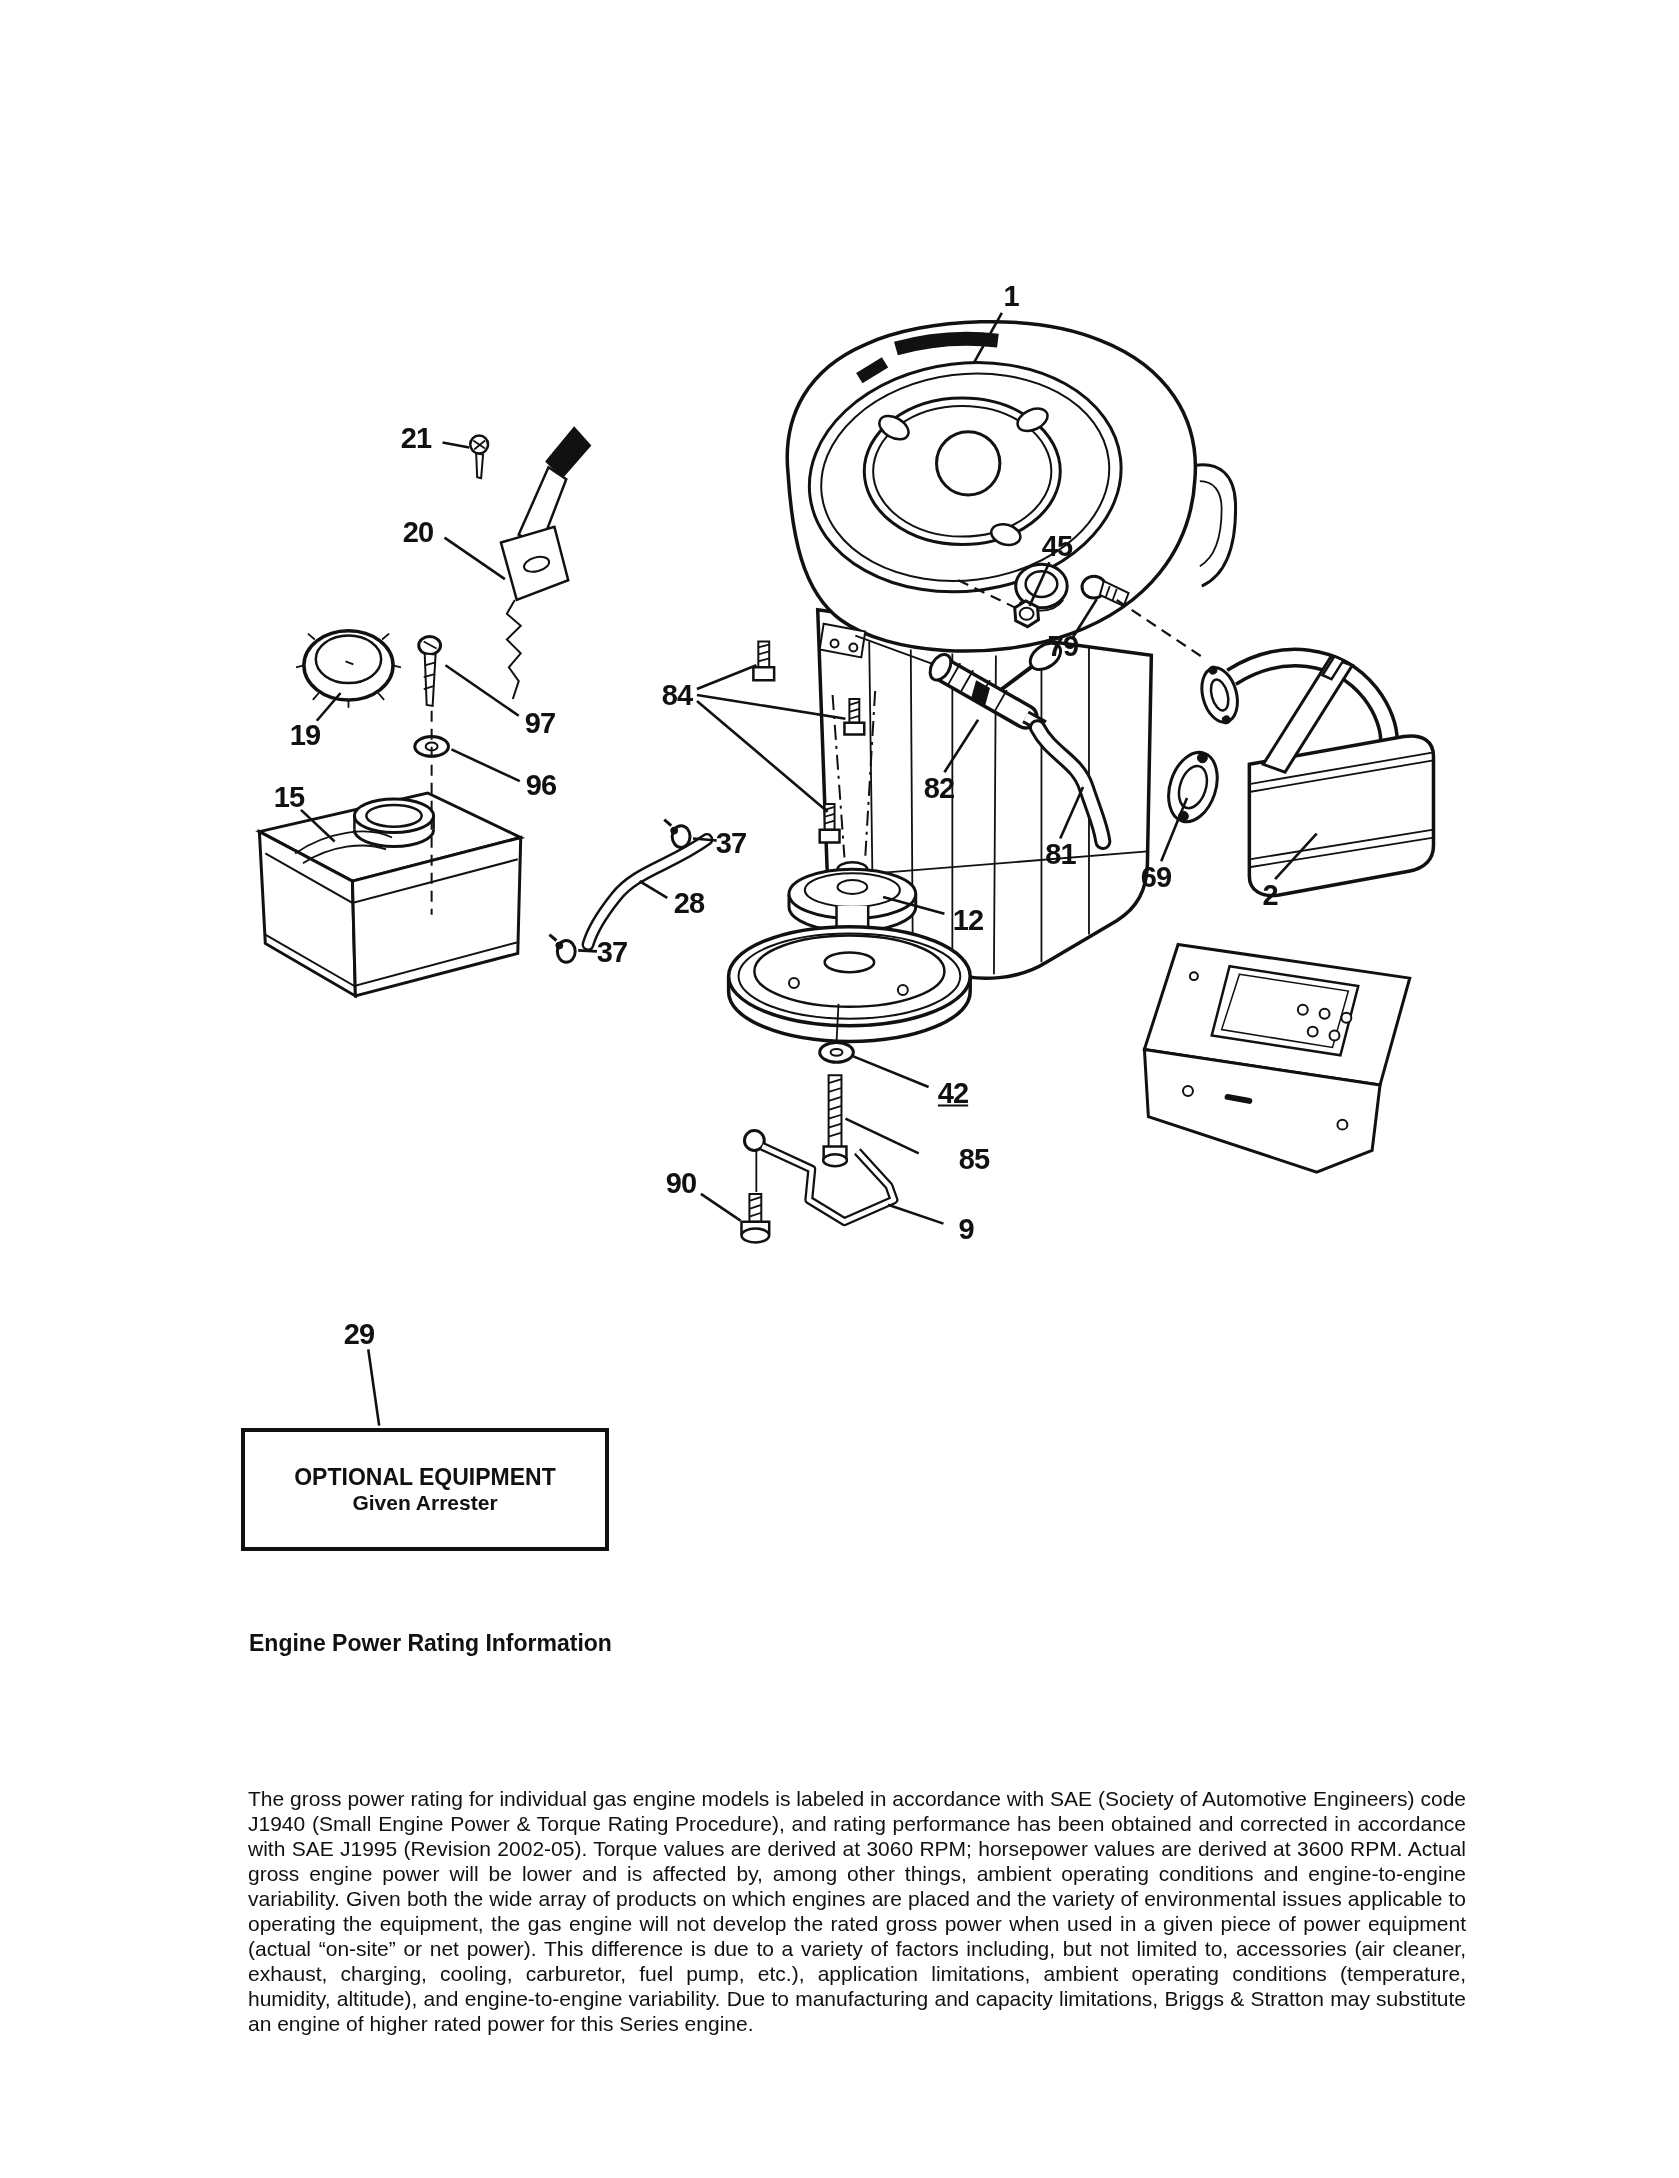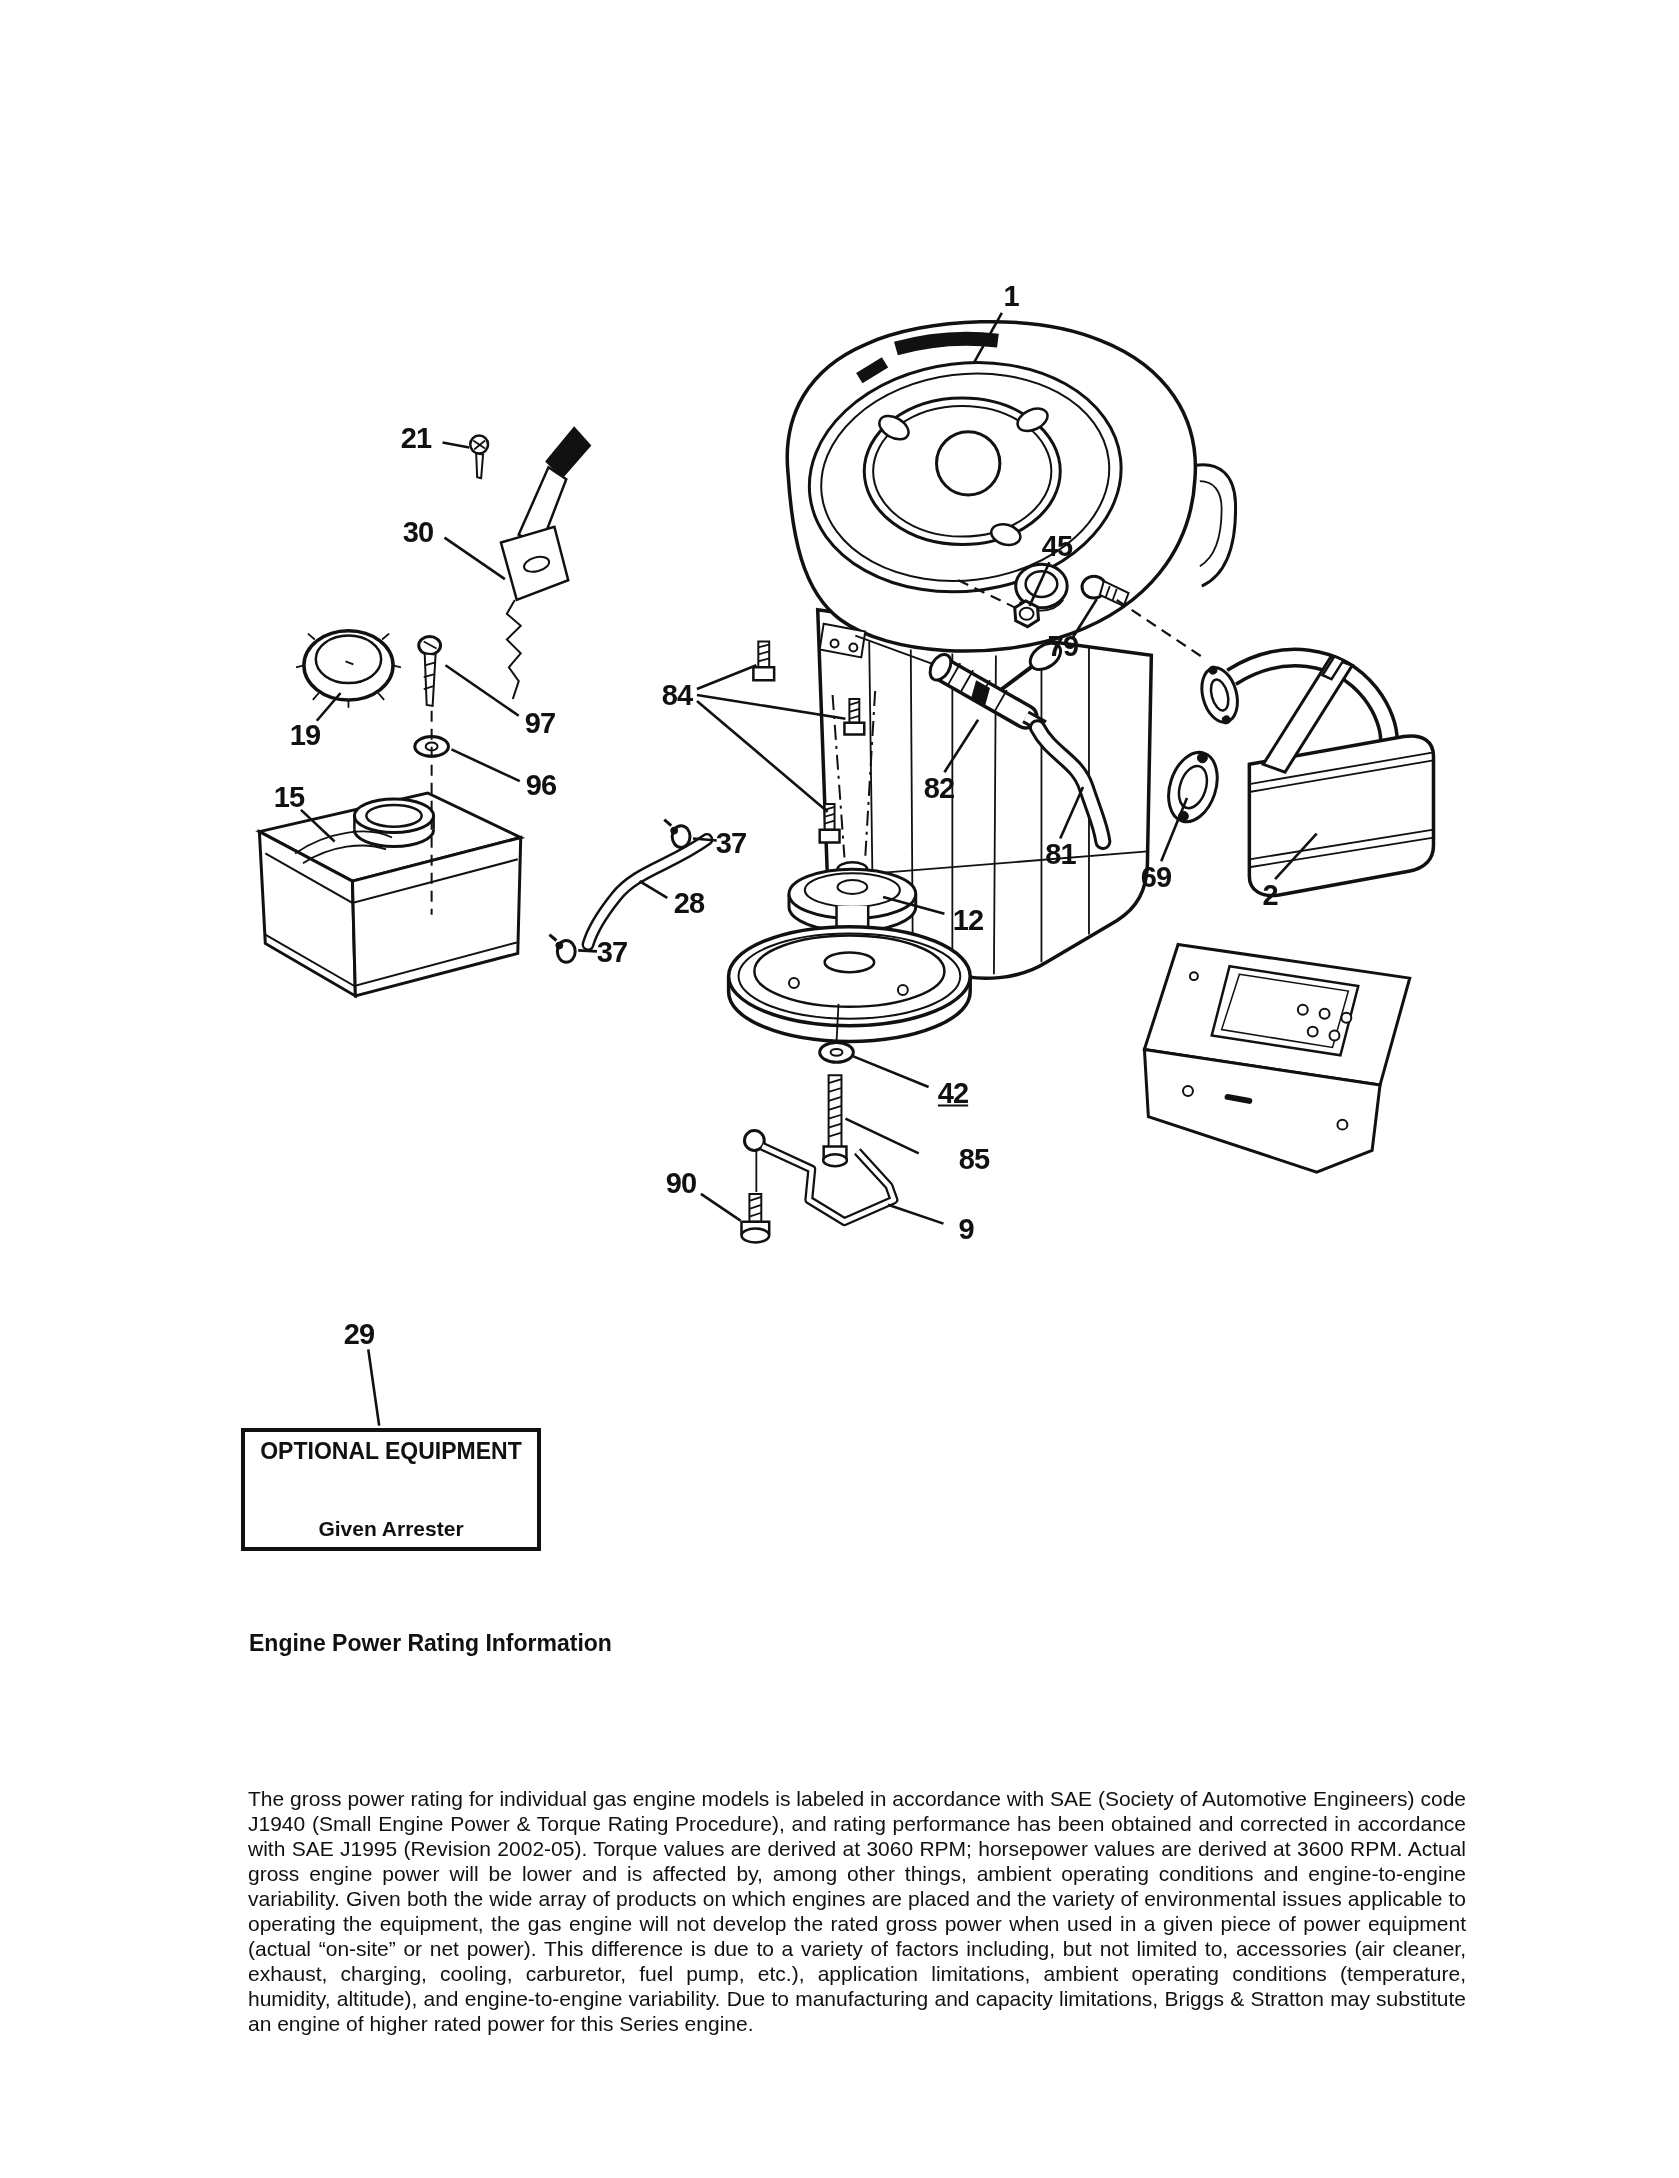--- a/index.html
+++ b/index.html
@@ -7,23 +7,23 @@
         font-family:"Liberation Sans",sans-serif;color:#111;}
   #diagram-svg{position:absolute;left:0;top:0;width:1679px;height:2178px;}
   #diagram-svg *{vector-effect:non-scaling-stroke;}
   .callout{position:absolute;transform:translate(-50%,-50%);
            font:bold 29px "Liberation Sans",sans-serif;letter-spacing:-1px;color:#111;
            white-space:nowrap;}
   .leader{stroke:#111;stroke-width:2.6;}
   .thin{stroke:#111;stroke-width:1.8;fill:none;}
   .dash{stroke-dasharray:11 7;}
   .dashdot{stroke-dasharray:15 6 3 6;}
-  .optional-box{position:absolute;left:241px;top:1428px;width:300px;height:123px;
+  .optional-box{position:absolute;left:241px;top:1428px;width:368px;height:123px;
                 border:4px solid #111;box-sizing:border-box;display:flex;flex-direction:column;
-                align-items:center;justify-content:space-between;padding:6px 4px;}
+                align-items:center;justify-content:center;padding:6px 4px;}
   .optional-title{font:bold 23px "Liberation Sans",sans-serif;letter-spacing:0px;}
   .optional-sub{font:bold 21px "Liberation Sans",sans-serif;}
   .power-heading{position:absolute;left:249px;top:1630px;
                  font:bold 23px "Liberation Sans",sans-serif;}
   .power-body{position:absolute;left:248px;top:1786px;width:1218px;
               font:21px/25px "Liberation Sans",sans-serif;text-align:justify;}
 </style>
 </head>
 <body>
 
@@ -268,21 +268,21 @@
         <line x1="928" y1="1165" x2="854" y2="1130" class="leader"></line>
         <line x1="708" y1="1206" x2="748" y2="1233" class="leader"></line>
         <line x1="953" y1="1236" x2="897" y2="1217" class="leader"></line>
         <line x1="372" y1="1363" x2="383" y2="1440" class="leader"></line>
       </g>
   </svg>
 
   <div id="callout-layer">
       <div class="callout" style="left: 1011px; top: 296px;">1</div>
       <div class="callout" style="left: 416px; top: 438px;">21</div>
-      <div class="callout" style="left: 418px; top: 532px;">30</div>
+      <div class="callout" style="left: 418px; top: 532px;">20</div>
       <div class="callout" style="left: 1057px; top: 546px;">45</div>
       <div class="callout" style="left: 1063px; top: 646px;">79</div>
       <div class="callout" style="left: 540px; top: 723px;">97</div>
       <div class="callout" style="left: 305px; top: 735px;">19</div>
       <div class="callout" style="left: 541px; top: 785px;">96</div>
       <div class="callout" style="left: 289px; top: 797px;">15</div>
       <div class="callout" style="left: 677px; top: 695px;">84</div>
       <div class="callout" style="left: 939px; top: 788px;">82</div>
       <div class="callout" style="left: 1057px; top: 854px; padding-left: 7px;">81</div>
       <div class="callout" style="left: 1156px; top: 877px;">69</div>

